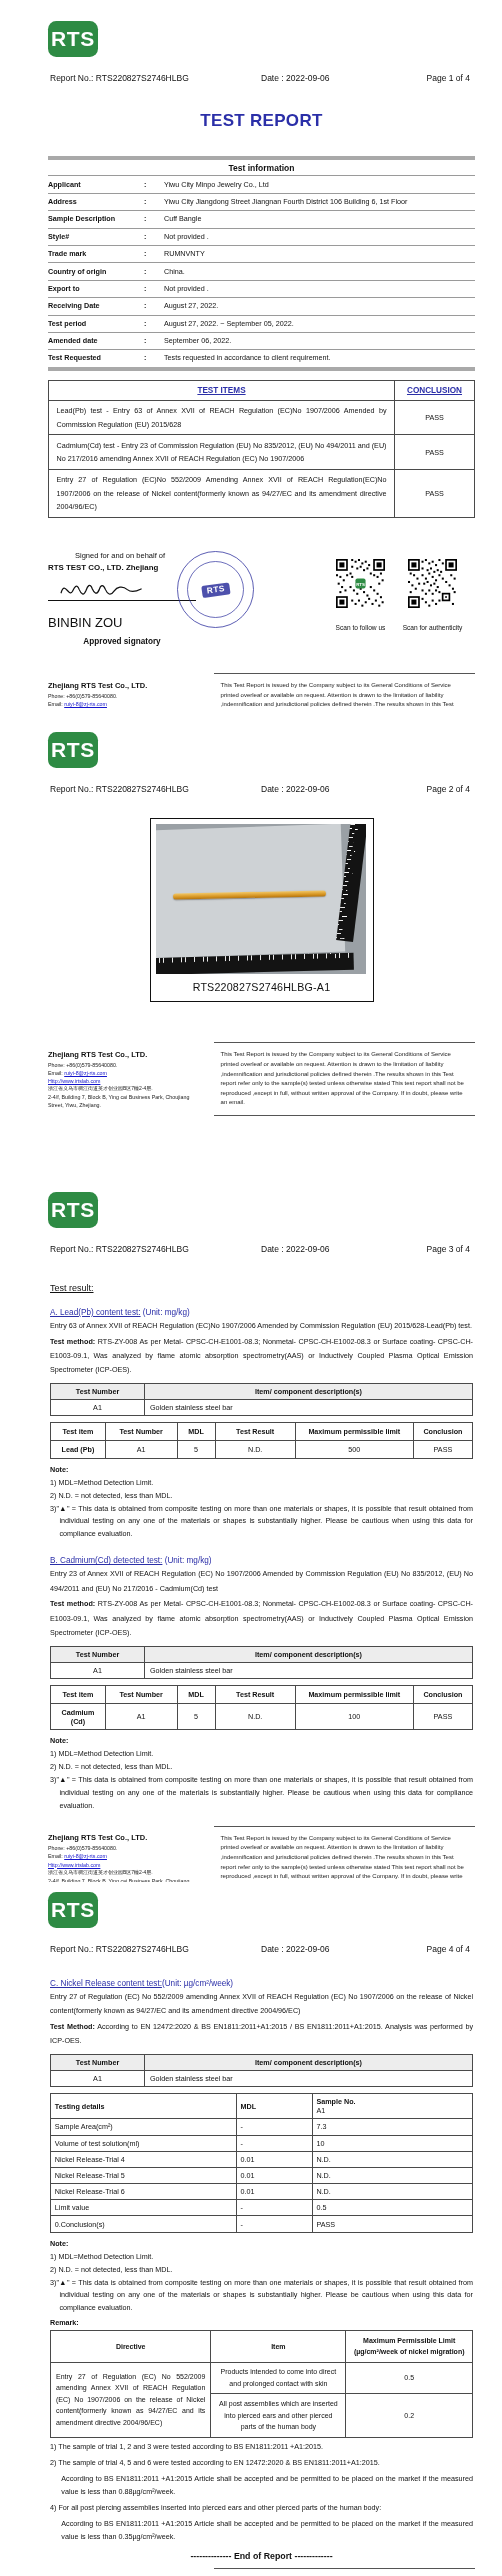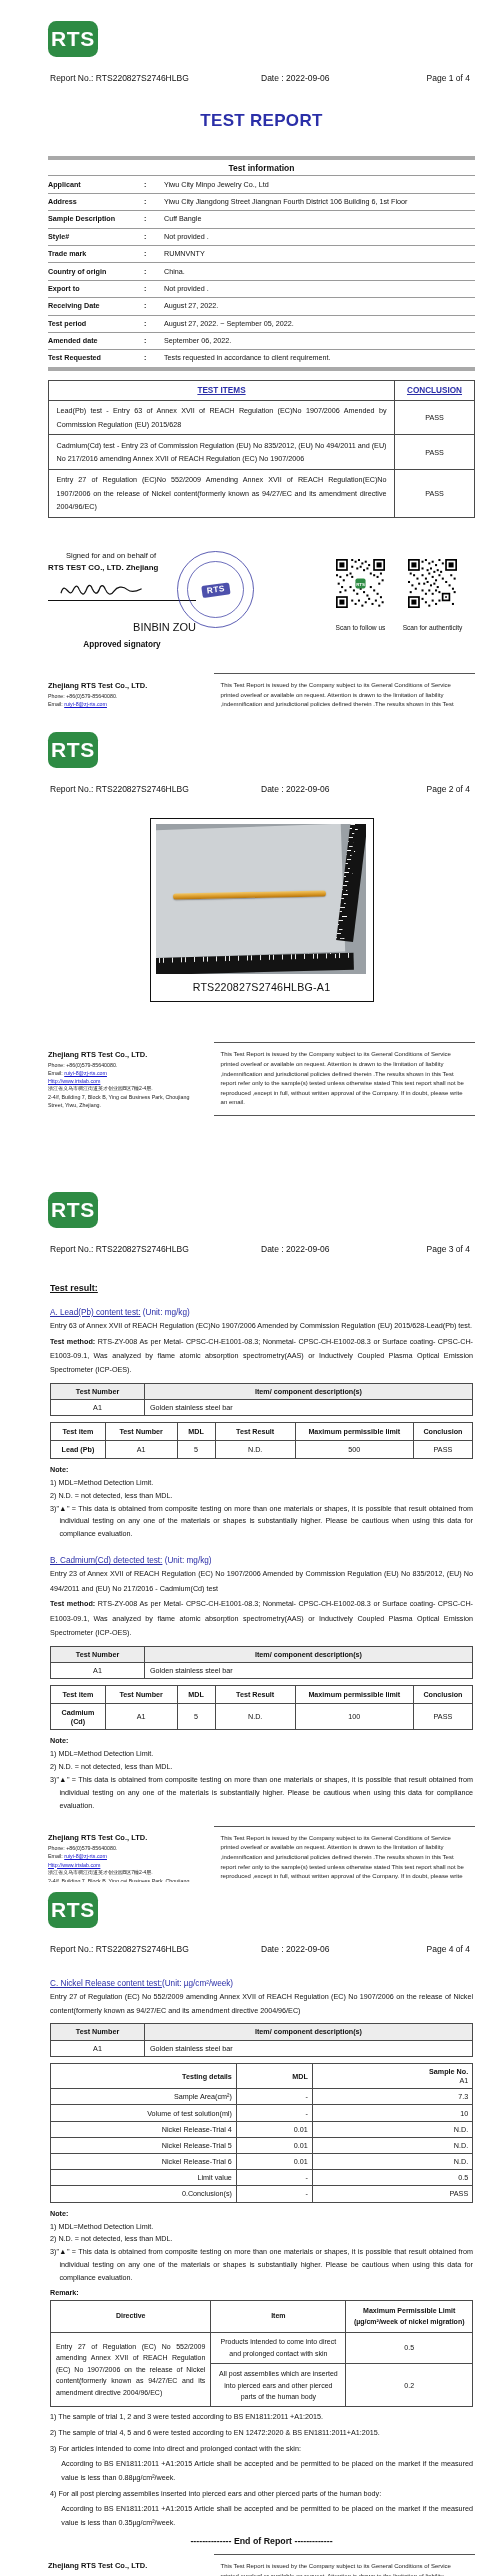--- a/index.html
+++ b/index.html
@@ -28,25 +28,25 @@
   .ir .c{flex:0 0 20px;font-weight:bold}
   .ir .v{flex:1}
 
   .ct{border-collapse:collapse;margin:9.4px 38px 0;width:427px;font-size:7.2px}
   .ct td,.ct th{border:0.6px solid #4a4a4a;vertical-align:middle}
   .ct th{color:#2b2fa8;font-size:8.2px;text-decoration:underline;padding:5px 3.8px}
   .ct .ci{text-align:justify;line-height:1.9;padding:3.1px 7.5px}
   .ct .cc{text-align:center;width:80px}
 
   .sig{position:relative;margin:33px 38px 0;height:107px;font-size:7.5px}
-  .s1{margin-left:18px}
+  .s1{margin-left:27px}
   .s2{font-weight:bold;margin-top:2.5px;font-size:7.9px}
   .sv{display:block;margin:2.5px 0 0 8.8px}
   .sl{width:148px;border-top:0.9px solid #111;margin-top:-3.8px}
-  .sn{width:148px;text-align:right;margin-top:20px;font-size:11px}
+  .sn{width:148px;text-align:left;margin-top:14px;font-size:13px}
   .sr{width:148px;text-align:center;margin-top:6.3px;font-weight:bold;font-size:8.2px}
   .stamp{position:absolute;left:129px;top:0;width:77px;height:77px;border:1.9px solid rgba(46,49,158,.78);border-radius:50%}
   .stamp-in{position:absolute;inset:8.8px;border:0.9px solid rgba(46,49,158,.7);border-radius:50%}
   .stamp-rts{position:absolute;left:50%;top:50%;transform:translate(-50%,-50%) rotate(-8deg);background:rgba(46,49,158,.85);
              color:#fff;font-weight:bold;font-size:8.2px;padding:1.3px 5px;border-radius:2.5px;letter-spacing:0.6px}
   .qr{position:absolute;top:7.5px;width:49px;height:49px}
   .q1{left:288px}.q2{left:360px}
   .qc{position:absolute;top:73px;width:65px;text-align:center;font-size:6.6px;white-space:nowrap}
   .qc1{left:280px}.qc2{left:352px}
 
@@ -70,38 +70,38 @@
   .ruler-b::after{content:"";position:absolute;top:0;left:1.9px;right:1.9px;height:8.2px;
       background:repeating-linear-gradient(90deg,#fff 0 0.6px,transparent 0.6px 22px)}
   .ruler-r{position:absolute;right:-2.5px;top:-3.8px;width:17px;height:123px;background:#131313;transform:rotate(7deg);transform-origin:top right}
   .ruler-r::before{content:"";position:absolute;left:0;top:1.9px;bottom:1.9px;width:5px;
       background:repeating-linear-gradient(0deg,#e9e9e9 0 0.6px,transparent 0.6px 4.4px)}
   .ruler-r::after{content:"";position:absolute;left:0;top:1.9px;bottom:1.9px;width:8.2px;
       background:repeating-linear-gradient(0deg,#fff 0 0.6px,transparent 0.6px 22px)}
   .pcap{text-align:center;font-size:10.7px;padding:7.5px 0 8.2px;letter-spacing:0.2px}
   #p2 .ft{margin-top:40px}
 
-  .trh{margin:29px 0 0 40px;font-weight:bold;font-size:9px;text-decoration:underline;display:inline-block}
+  .trh{margin:29px 0 0 40px;font-weight:normal;font-size:9px;text-decoration:underline;display:inline-block}
   .sec{margin:15px 40px 0;font-size:7.2px}
   .sth{color:#2b2fa8;font-size:8.2px;margin-bottom:1.9px}
   .sth .u{text-decoration:underline;font-weight:normal}
   .para{text-align:justify;line-height:2.0;margin-top:1.3px}
   .bld{font-weight:bold}
   .cpt{border-collapse:collapse;width:100%;margin-top:5px;font-size:7.2px}
   .cpt th,.cpt td{border:0.6px solid #4a4a4a;padding:3.1px 5px}
   .cpt th{background:#ededed;text-align:center;font-weight:bold}
   .cpt .n{width:94px;text-align:center}
   .rt{border-collapse:collapse;width:100%;margin-top:6.3px;font-size:7.2px;text-align:center}
   .rt th,.rt td{border:0.6px solid #4a4a4a;padding:3.8px 3.1px;vertical-align:middle}
   .w1{width:13%}.w2{width:17%}.w3{width:9%}.w4{width:19%}.w5{width:28%}.w6{width:14%}
   .note{margin-top:5px;line-height:1.8}
   .nl{font-weight:bold}
   .ni{text-align:justify;text-indent:-9.4px;padding-left:9.4px}
 
-  .dt{border-collapse:collapse;width:100%;margin-top:6.3px;font-size:7.2px;text-align:right}
+  .dt{border-collapse:collapse;width:100%;margin-top:6.3px;font-size:7.2px;text-align:left}
   .dt th,.dt td{border:0.6px solid #4a4a4a;padding:3.1px 3.8px;vertical-align:middle}
   .dt .c1{width:44%}.dt .c2{width:18%}
   .rmt{border-collapse:collapse;width:100%;margin-top:3.1px;font-size:7px;text-align:center}
   .rmt th,.rmt td{border:0.6px solid #4a4a4a;padding:3.8px 5px;line-height:1.65;vertical-align:middle}
   .rmt .dir{text-align:justify}
   .rm{margin-top:2.5px;line-height:1.85;text-align:justify}
   .ind{padding-left:11.3px}
   .eor{text-align:center;font-weight:bold;font-size:8.8px;margin-top:7.5px}
   #p3 .ft{margin-top:12.6px}
   #p4 .ft{margin-top:7.5px}
@@ -516,20 +516,21 @@
       </div>
     <div class="hd">
       <span class="hd-r">Report No.: RTS220827S2746HLBG</span>
       <span class="hd-d">Date : 2022-09-06</span>
       <span class="hd-p">Page 4 of 4</span>
     </div>
 
     <div class="sec" style="margin-top:25px">
       <div class="sth"><span class="u">C. Nickel Release content test:</span><span>(Unit: µg/cm²/week)</span></div>
       <div class="para">Entry 27 of Regulation (EC) No 552/2009 amending Annex XVII of REACH Regulation (EC) No 1907/2006 on the release of Nickel content(formerly known as 94/27/EC and its amendment directive 2004/96/EC)</div>
+      <div class="para"><span class="bld">Test Method:</span><span> According to EN 12472:2020 &amp; BS EN1811:2011+A1:2015 / BS EN1811:2011+A1:2015. Analysis was performed by ICP-OES.</span></div>
       <table class="cpt">
         <tbody>
             <tr>
               <th class="n">Test Number</th>
               <th>Item/ component description(s)</th>
             </tr>
         <tr>
               <td class="n">A1</td>
               <td>Golden stainless steel bar</td>
             </tr>
@@ -606,21 +607,20 @@
         </tr>
         <tr>
           <td>All post assemblies which are inserted into pierced ears and other pierced parts of the human body</td>
           <td>0.2</td>
         </tr>
       </tbody>
         </table>
 
       <div class="rm">1) The sample of trial 1, 2 and 3 were tested according to BS EN1811:2011 +A1:2015.</div>
       <div class="rm">2) The sample of trial 4, 5 and 6 were tested according to EN 12472:2020 &amp; BS EN1811:2011+A1:2015.</div>
-      <div class="rm">3) For articles intended to come into direct and prolonged contact with the skin:</div>
       <div class="rm ind">According to BS EN1811:2011 +A1:2015 Article shall be accepted and be permitted to be placed on the market if the measured value is less than 0.88µg/cm²/week.</div>
       <div class="rm">4) For all post piercing assemblies inserted into pierced ears and other pierced parts of the human body:</div>
       <div class="rm ind">According to BS EN1811:2011 +A1:2015 Article shall be accepted and be permitted to be placed on the market if the measured value is less than 0.35µg/cm²/week.</div>
 
       <div class="eor">-------------- End of Report -------------</div>
     </div>
 
     <div class="ft">
       <div class="ft-l">
         <div class="ft-co">Zhejiang RTS Test Co., LTD.</div>

